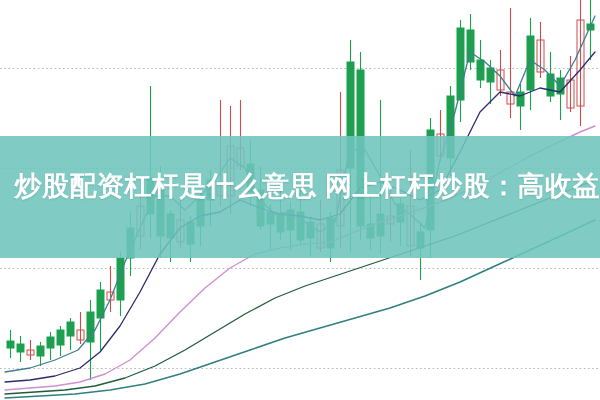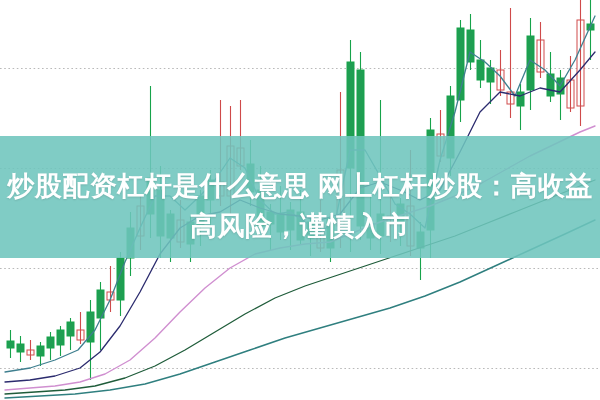--- a/index.html
+++ b/index.html
@@ -40,20 +40,21 @@
     color: #ffffff;
     font-weight: bold;
     letter-spacing: 0.5px;
     text-shadow: 0 1px 2px rgba(0,0,0,0.12);
     line-height: 40px;
   }
   .caption-line {
     display: block;
     font-size: 27px;
     white-space: nowrap;
+    text-align: right;
   }
 </style>
 </head>
 <body>
 
 <div id="stage">
 
   <svg id="chart-svg" viewBox="0 0 600 400" preserveAspectRatio="none" xmlns="http://www.w3.org/2000/svg">
     <rect x="0" y="0" width="600" height="400" fill="#ffffff"></rect>
     <g id="gridlines-group">
@@ -306,16 +307,15 @@
         <polyline points="5,390 30,388 55,386 80,382 105,374 130,360 155,338 180,312 205,288 230,268 255,254 280,248 305,244 330,242 355,232 380,222 405,214 430,206 455,196 480,184 505,170 530,156 555,144 580,132 595,126" fill="none" stroke="#d08fd0" stroke-width="1.4" stroke-linejoin="round" stroke-linecap="round"></polyline>
         <polyline points="5,394 35,392 65,390 95,386 125,378 155,366 185,350 215,332 245,314 275,298 305,286 335,276 365,266 395,256 425,246 455,236 485,224 515,212 545,200 575,188 595,180" fill="none" stroke="#1f5c3a" stroke-width="1.3" stroke-linejoin="round" stroke-linecap="round"></polyline>
         <polyline points="5,398 40,396 75,394 110,390 145,384 180,374 215,362 250,350 285,338 320,328 355,318 390,308 425,296 460,282 495,266 530,250 565,234 595,220" fill="none" stroke="#2f7f7f" stroke-width="1.5" stroke-linejoin="round" stroke-linecap="round"></polyline>
       </g>
   </svg>
 
   <div id="overlay-band" style="top: 136px; height: 122px; background: rgb(110, 197, 189); opacity: 0.88;"></div>
 
   <div id="caption-block" style="top: 166px; color: rgb(255, 255, 255);">
     <span class="caption-line">炒股配资杠杆是什么意思 网上杠杆炒股：高收益</span>
-    <span class="caption-line">高风险，谨慎入市</span>
   </div>
 
 </div>
 
 </body></html>

